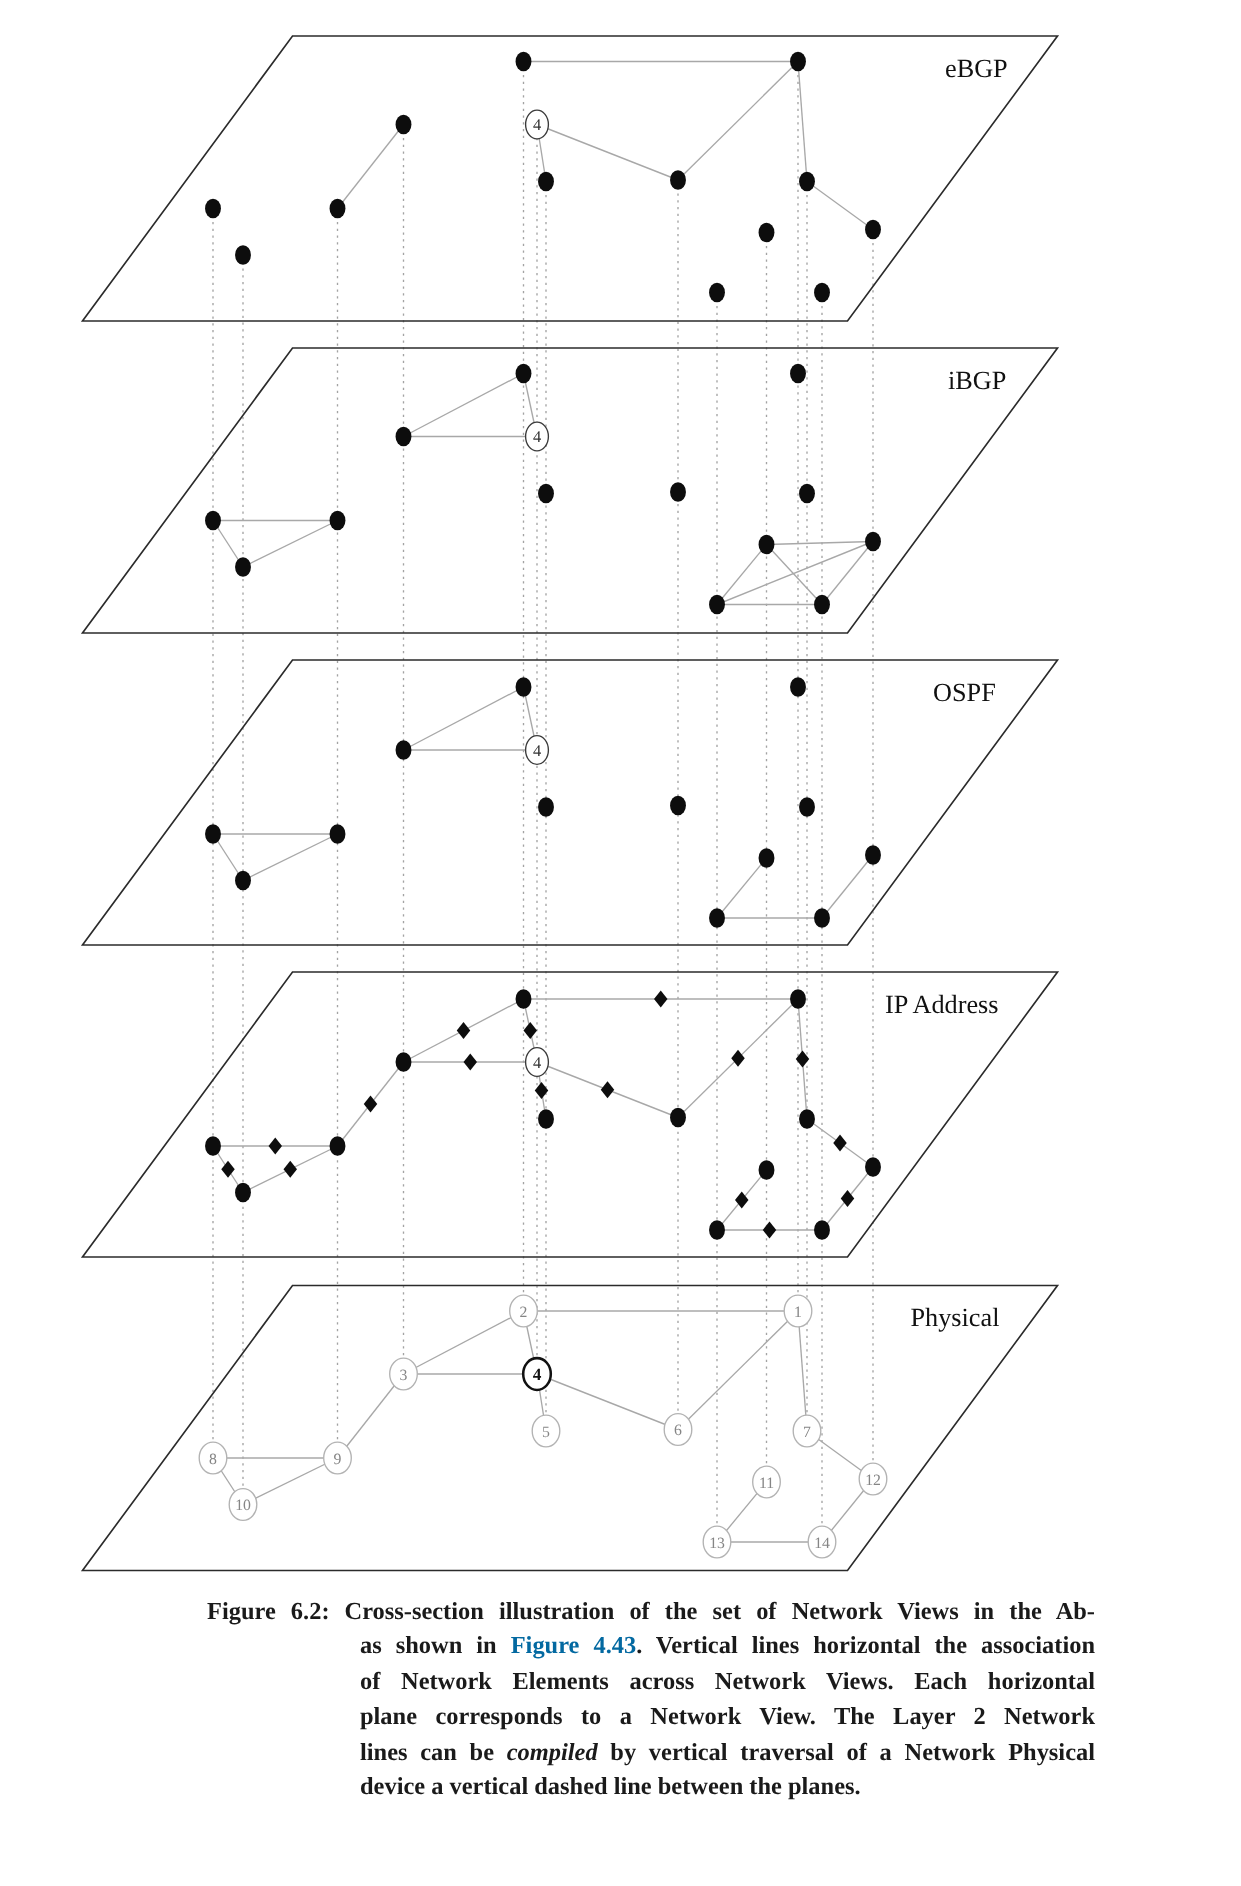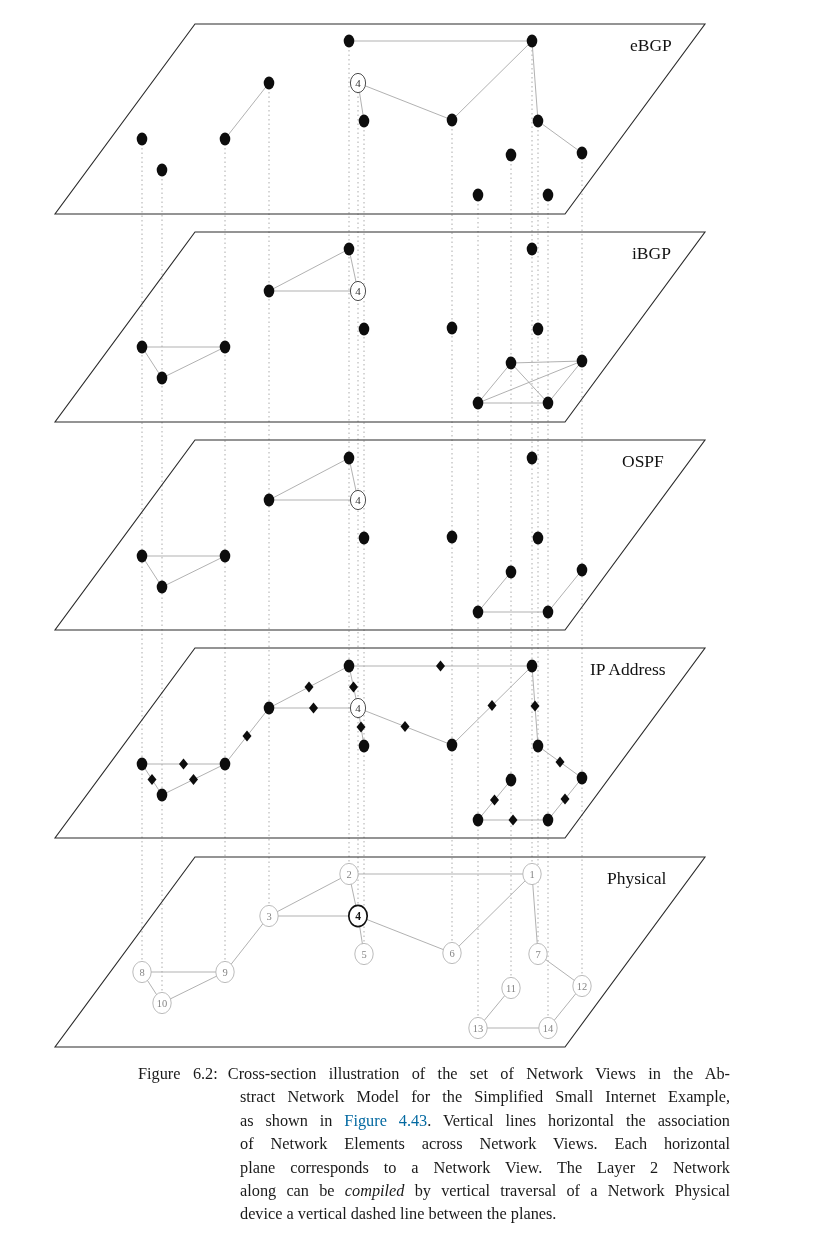--- a/index.html
+++ b/index.html
@@ -1,21 +1,21 @@
 <!DOCTYPE html>
 <html><head>
 <meta charset="utf-8">
 <style>
   html,body{margin:0;padding:0;background:#fff;}
   #page{position:relative;width:827px;height:1257px;background:#fff;overflow:hidden;
         font-family:"Liberation Serif", serif;}
   #figure-svg{position:absolute;left:0;top:0;}
   #caption{position:absolute;left:138px;top:1062px;width:592px;
            font-size:16.3px;line-height:23.4px;color:#1a1a1a;}
-  .cap-line{text-align:justify;text-align-last:justify;}
+  .cap-line{text-align:justify;text-align-last:justify;font-weight:bold;}
   .cap-line.last{text-align-last:left;}
   .cap-line.hang{padding-left:102px;}
   .cap-label{margin-right:10px;}
   .seg-link{color:#0369a1;cursor:pointer;}
   .seg-italic{font-style:italic;}
 </style>
 </head>
 <body>
 
 <div id="page">
@@ -214,20 +214,19 @@
         <text x="582" y="989.8" text-anchor="middle" font-family="&quot;Liberation Serif&quot;, serif" font-size="10.5" font-weight="normal" fill="#858585">12</text>
         <ellipse cx="478" cy="1028" rx="9.2" ry="10.6" fill="#ffffff" stroke="#b3b3b3" stroke-width="0.9"></ellipse>
         <text x="478" y="1031.8" text-anchor="middle" font-family="&quot;Liberation Serif&quot;, serif" font-size="10.5" font-weight="normal" fill="#858585">13</text>
         <ellipse cx="548" cy="1028" rx="9.2" ry="10.6" fill="#ffffff" stroke="#b3b3b3" stroke-width="0.9"></ellipse>
         <text x="548" y="1031.8" text-anchor="middle" font-family="&quot;Liberation Serif&quot;, serif" font-size="10.5" font-weight="normal" fill="#858585">14</text>
         <text x="607" y="884" font-family="&quot;Liberation Serif&quot;, serif" font-size="17.5" fill="#111111">Physical</text>
       </g>
     </svg>
   <div id="caption">
       <div class="cap-line"><span class="cap-label">Figure 6.2:</span><span>Cross-section illustration of the set of Network Views in the Ab-</span></div>
-      <div class="cap-line hang"><span>stract Network Model for the Simplified Small Internet Example,</span></div>
       <div class="cap-line hang"><span>as shown in </span><span class="seg-link">Figure 4.43</span><span>. Vertical lines horizontal the association</span></div>
       <div class="cap-line hang"><span>of Network Elements across Network Views. Each horizontal</span></div>
       <div class="cap-line hang"><span>plane corresponds to a Network View. The Layer 2 Network</span></div>
-      <div class="cap-line hang"><span>along can be </span><span class="seg-italic">compiled</span><span> by vertical traversal of a Network Physical</span></div>
+      <div class="cap-line hang"><span>lines can be </span><span class="seg-italic">compiled</span><span> by vertical traversal of a Network Physical</span></div>
       <div class="cap-line hang last"><span>device a vertical dashed line between the planes.</span></div>
     </div>
 </div>
 
 </body></html>

